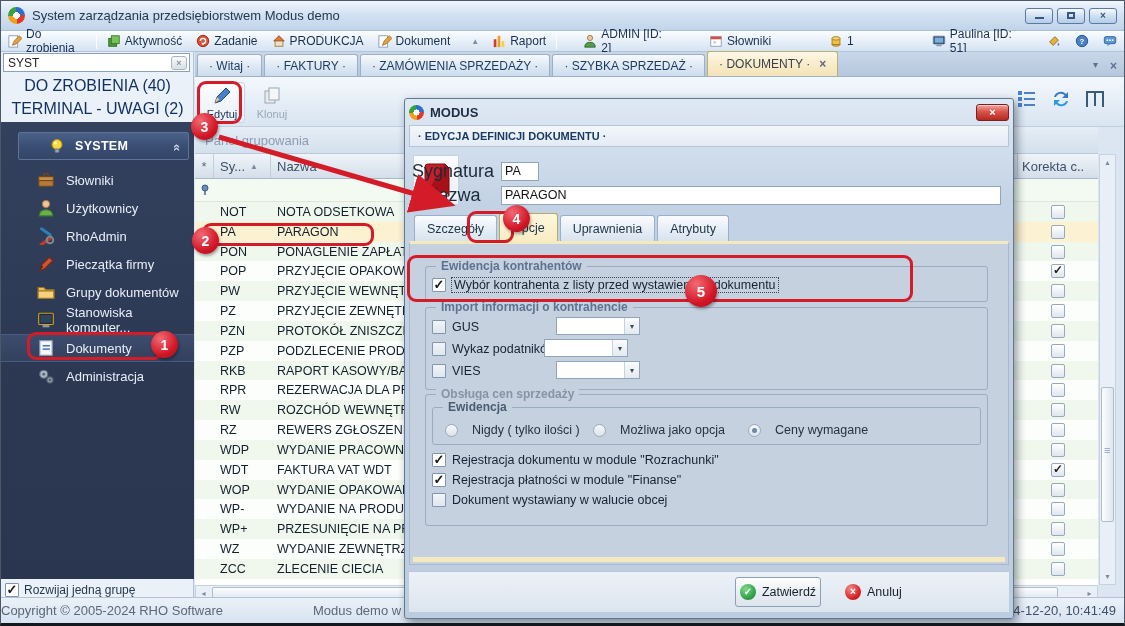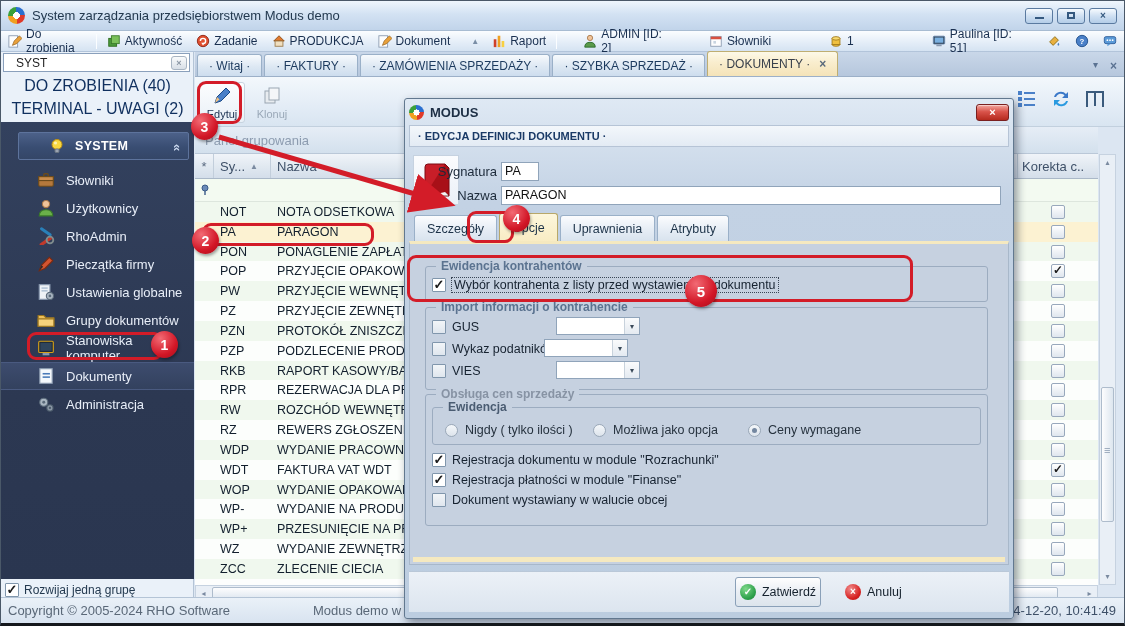--- a/index.html
+++ b/index.html
@@ -28,21 +28,21 @@
     border-bottom:1px solid #b2c4da; display:flex; align-items:center; font-size:12px; color:#1a3050; }
   .menu-item { display:flex; align-items:center; gap:4px; padding:0 7px; height:100%; }
   .msep { width:1px; height:15px; background:#b4c4d6; border-right:1px solid #fbfdff; margin:0 3px; }
   .mico { width:14px; height:14px; flex:0 0 auto; }
   .up-tri { font-size:8px; color:#7a8ea6; margin:0 6px 0 14px; }
 
   
   .sidebar { position:absolute; left:0; top:51px; width:193px; height:549px;
     background:#eaf1f9; border-right:1px solid #b4c4d6; }
   .search { position:absolute; left:2px; top:1px; width:187px; height:19px; background:#fff;
-    border:1px solid #8aa0bc; display:flex; align-items:center; padding-left:12px; font-size:12px; }
+    border:1px solid #8aa0bc; display:flex; align-items:center; padding-left:4px; font-size:12px; }
   .search input { border:none; outline:none; flex:1; font:12px "Liberation Sans",sans-serif; color:#222; background:transparent; }
   .clear-btn { width:16px; height:14px; margin-right:2px; border:1px solid #a8b4c2; border-radius:3px;
     background:linear-gradient(#fafbfc,#d8dfe7); color:#8a96a4; font-size:9px; font-weight:bold;
     display:flex; align-items:center; justify-content:center; }
   .bigbtn { position:absolute; left:0; width:193px; height:23px; display:flex; align-items:center;
     justify-content:center; font-size:16px; color:#10305f; cursor:default; }
   .bigbtn.b1 { top:22px; } .bigbtn.b2 { top:45px; }
   .navpanel { position:absolute; left:0; top:70px; width:193px; height:457px;
     background:linear-gradient(#33415e,#2c3852 60%,#2a3650); }
   .sys-header { position:absolute; left:5px; right:5px; top:10px; height:28px;
@@ -132,21 +132,21 @@
   .vthumb { position:absolute; left:1px; top:232px; width:13px; height:135px;
     background:linear-gradient(90deg,#fdfdfe,#dde6ef); border:1px solid #aebccc; border-radius:2px; }
   .vthumb::after { content:"≡"; position:absolute; left:2px; top:56px; color:#8a9ab0; font-size:11px; }
   .vscroll .up { position:absolute; top:0; left:0; }
   .vscroll .dn { position:absolute; bottom:0; left:0; }
 
   
   .statusbar { position:absolute; left:0; bottom:0; right:0; height:26px;
     background:linear-gradient(#eaf1f8,#d8e3f0); border-top:1px solid #b4c4d6;
     display:flex; align-items:center; font-size:13px; color:#5a6878; }
-  .sb-copy { margin-left:7px; }
+  .sb-copy { margin-left:0; }
   .sb-app { position:absolute; left:312px; width:92px; overflow:hidden; white-space:nowrap; }
   .sb-date { position:absolute; right:8px; color:#3e5068; }
 
   
   .grip { position:absolute; left:194px; top:310px; width:4px; height:36px;
     display:flex; flex-direction:column; gap:5px; align-items:center; }
   .grip i { width:3px; height:3px; background:#8a9ab0; border-radius:50%; }
 
   
   .dialog { position:absolute; left:403px; top:97px; width:610px; height:521px; z-index:20;
@@ -160,21 +160,21 @@
     display:flex; align-items:center; justify-content:center; box-shadow:inset 0 1px 0 rgba(255,255,255,.45); }
   .dlg-sub { position:absolute; left:4px; top:26px; right:4px; height:22px;
     background:linear-gradient(#f3f7fb,#e3ebf4); border:1px solid #b6c4d6; display:flex; align-items:center;
     padding-left:8px; font-size:11px; font-weight:bold; color:#1a3a66; }
   .dlg-head { position:absolute; left:4px; top:52px; right:4px; height:62px; }
   .book { position:absolute; left:4px; top:4px; width:46px; height:50px;
     background:linear-gradient(#fbfcfe,#eaf0f7); border:1px solid #c6d2e0;
     display:flex; align-items:center; justify-content:center; }
   .fldrow { position:absolute; left:0; right:8px; height:20px; display:flex; align-items:center; }
   .fldrow.r1 { top:10px; } .fldrow.r2 { top:34px; }
-  .fldlabel { width:92px; text-align:right; font-size:13px; color:#1c2a3a; padding-right:4px; }
+  .fldlabel { width:92px; text-align:center; font-size:18px; color:#1c2a3a; padding-right:4px; }
   .fld { height:19px; border:1px solid #90a4ba; background:#fff; font:12.5px "Liberation Sans",sans-serif;
     color:#111; padding-left:3px; outline:none; }
   .fld.syg { width:38px; }
   .fld.nazwa { flex:1; }
   .dlg-tabs { position:absolute; left:4px; top:114px; right:4px; height:28px; display:flex;
     align-items:flex-end; padding-left:5px; gap:2px; }
   .dtab { height:26px; padding:0 12px; display:flex; align-items:center; font-size:12.5px; color:#1c3248;
     background:linear-gradient(#fbfcfe,#e6edf5 55%,#d8e3ee); border:1px solid #9ab0c8; border-bottom:none;
     border-radius:3px 3px 0 0; }
   .dtab.active { height:28px; background:linear-gradient(#fdf7dc,#f8ecc4); border-color:#b8a86a; }
@@ -192,21 +192,21 @@
     font-size:12.5px; color:#162230; height:16px; }
   .focus-lbl { outline:1px dotted #3a4656; padding:0 2px; }
   .combo { position:absolute; height:18px; width:84px; background:#fff; border:1px solid #90a4ba;
     display:flex; align-items:center; }
   .combo .arrowbtn { margin-left:auto; width:15px; height:16px; display:flex; align-items:center;
     justify-content:center; color:#3a4a5a; font-size:8px;
     background:linear-gradient(#fafbfc,#e4eaf1); border-left:1px solid #c8d2dc; }
   .grpE { position:absolute; left:6px; top:12px; width:549px; height:38px;
     border:1px solid #9cacc0; border-radius:3px; }
   .grpE .grp-cap { color:#4a5c72; background:#c6d1e0; }
-  .ritem { position:absolute; top:15px; display:flex; align-items:center; gap:7px;
+  .ritem { position:absolute; top:15px; display:flex; align-items:center; gap:14px;
     font-size:12.5px; color:#26323e; }
   .dlg-footer { position:absolute; left:4px; top:472px; right:4px; height:41px;
     background:linear-gradient(#ecf1f7,#dce5ef); border-top:1px solid #bac8d8; }
   .btn-confirm { position:absolute; left:326px; top:5px; width:86px; height:30px;
     border:1px solid #8aa0b8; border-radius:3px; background:linear-gradient(#fefefe,#e9eef4 50%,#dce4ec);
     display:flex; align-items:center; justify-content:center; gap:6px; font-size:12.5px; color:#16222e; }
   .btn-cancel { position:absolute; left:436px; top:9px; width:70px; height:22px;
     display:flex; align-items:center; gap:6px; font-size:12.5px; color:#16222e; background:transparent; border:none; }
   .cicon { width:16px; height:16px; border-radius:50%; display:flex; align-items:center; justify-content:center;
     color:#fff; font-size:10px; font-weight:bold; line-height:1; }
@@ -398,30 +398,20 @@
         </div>
         <div class="nav-item">
           <svg class="nav-ico" viewBox="0 0 16 16">
               <path d="M2 14 L4 9 L11 2 L14 5 L7 12 Z" fill="#d35430" stroke="#7a2a10"></path>
               <path d="M2 14 L4 9 L5.5 10.5 Z" fill="#2a2a2a"></path>
             </svg>
           <span>Pieczątka firmy</span>
         </div>
         <div class="nav-item">
           <svg class="nav-ico" viewBox="0 0 16 16">
-              <rect x="2" y="1.5" width="9.5" height="13" fill="#eef2f6" stroke="#8a9ab0"></rect>
-              <line x1="4" y1="4.5" x2="9.5" y2="4.5" stroke="#9ab0c8"></line>
-              <line x1="4" y1="7" x2="9.5" y2="7" stroke="#9ab0c8"></line>
-              <circle cx="11.5" cy="11.5" r="3.2" fill="#aab6c2" stroke="#5a6a7a"></circle>
-              <circle cx="11.5" cy="11.5" r="1.2" fill="#5a6a7a"></circle>
-            </svg>
-          <span>Ustawienia globalne</span>
-        </div>
-        <div class="nav-item">
-          <svg class="nav-ico" viewBox="0 0 16 16">
               <path d="M1 4 H6 L8 6 H15 V13.5 H1 Z" fill="#eec05a" stroke="#9a7520"></path>
               <path d="M1 7 H15 V13.5 H1 Z" fill="#f6d27c" stroke="#9a7520"></path>
             </svg>
           <span>Grupy dokumentów</span>
         </div>
         <div class="nav-item">
           <svg class="nav-ico" viewBox="0 0 16 16">
               <rect x="1.5" y="2" width="13" height="10" rx="1" fill="#1e2a38" stroke="#d4a017"></rect>
               <rect x="3" y="3.5" width="10" height="7" fill="#30455c"></rect>
               <rect x="5" y="12.5" width="6" height="2" fill="#8a9ab0"></rect>

